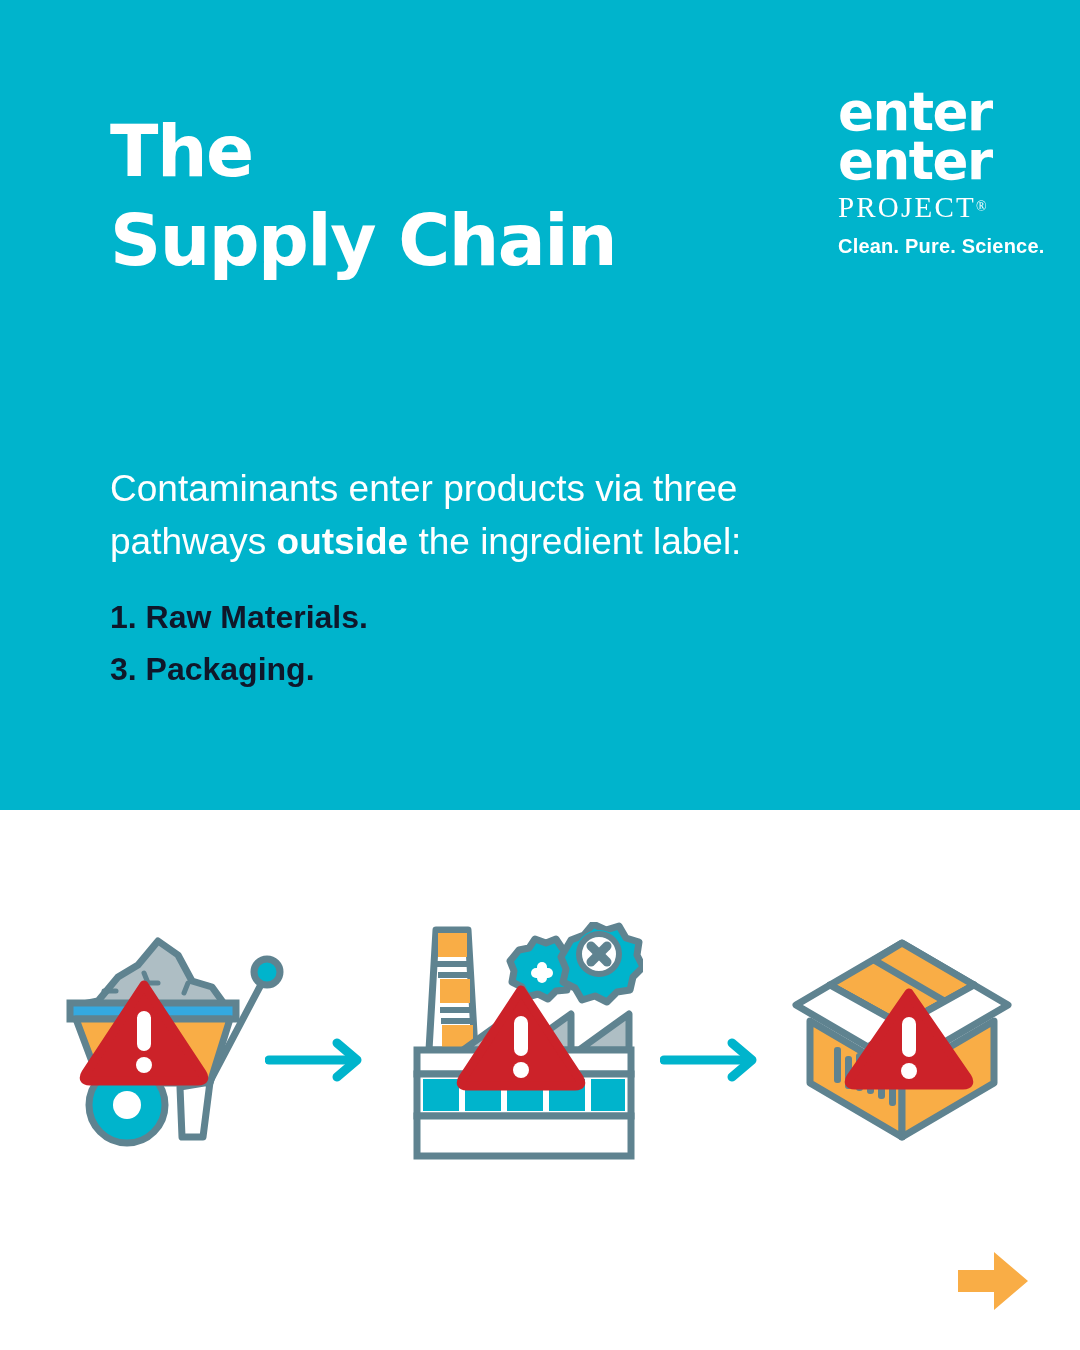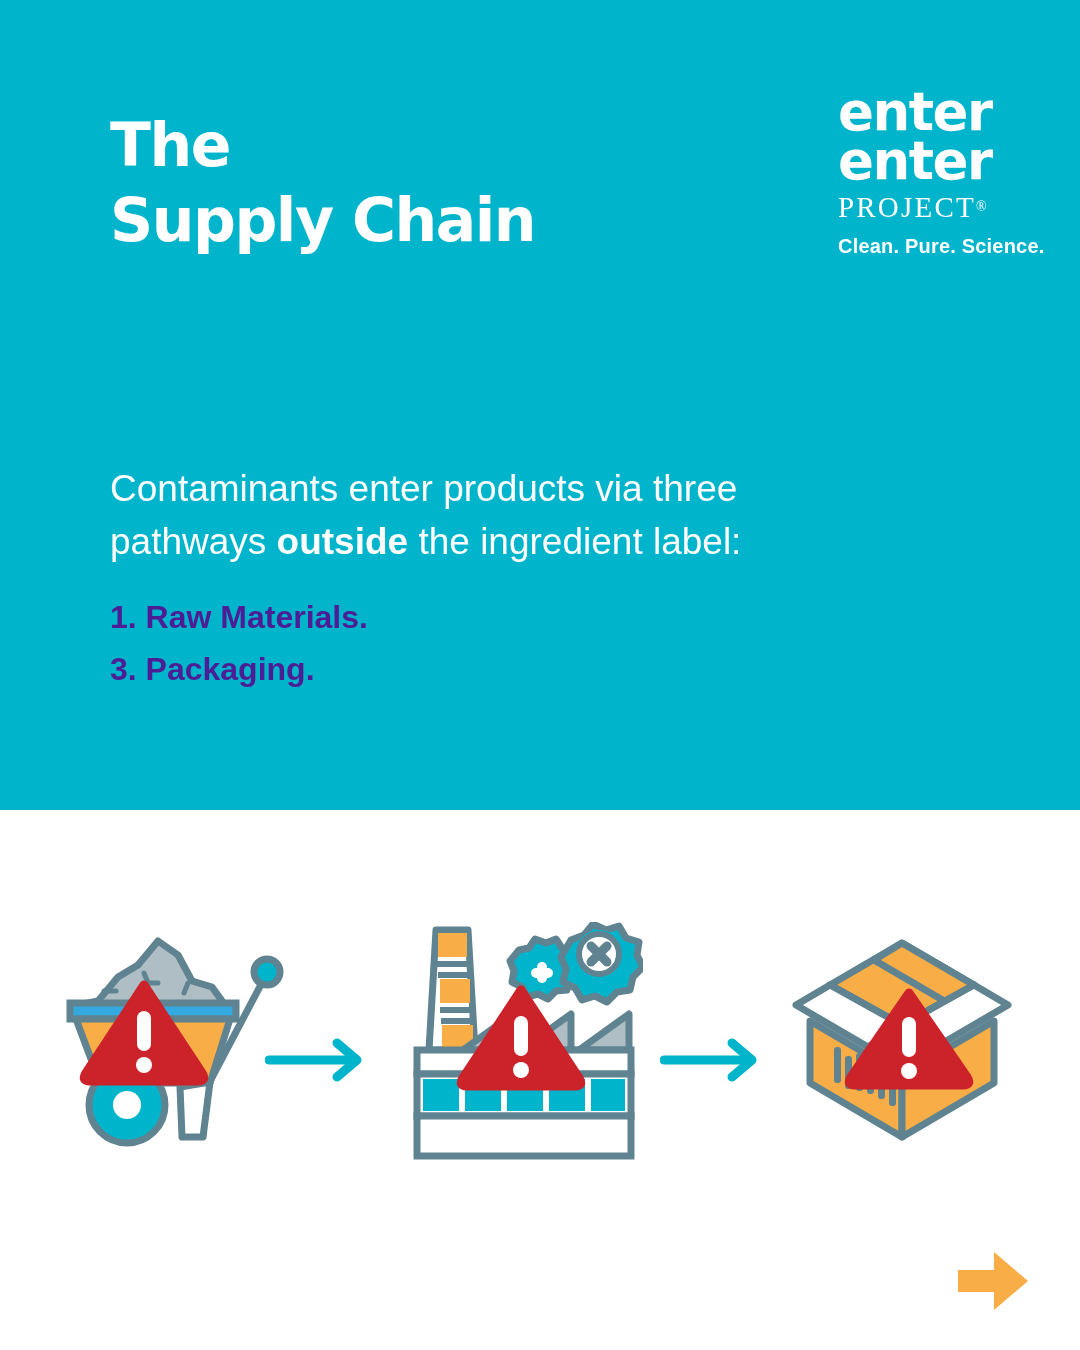--- a/index.html
+++ b/index.html
@@ -73,21 +73,21 @@
   }
 
   
   .headline {
     position: absolute;
     left: 110px;
     top: 108px;
     color: #ffffff;
     font-family: "DejaVu Sans", sans-serif;
     font-weight: bold;
-    font-size: 60px;
+    font-size: 71px;
     line-height: 1.25;
     letter-spacing: -1.5px;
   }
   .headline .hl-line { display: block; }
 
   
   .subtitle {
     position: absolute;
     left: 110px;
     top: 463px;
@@ -98,21 +98,21 @@
     line-height: 1.42;
     font-weight: 400;
   }
   .subtitle b { font-weight: bold; margin-top: 44px; }
 
   
   .paths {
     position: absolute;
     left: 110px;
     top: 592px;
-    color: #4c1d95;
+    color: #0f172a;
     font-family: "Liberation Sans", sans-serif;
     font-weight: bold;
     font-size: 32px;
     line-height: 1.62;
   }
   .paths .path-item { display: block; white-space: nowrap; }
 
   
   .flow {
     position: absolute;

